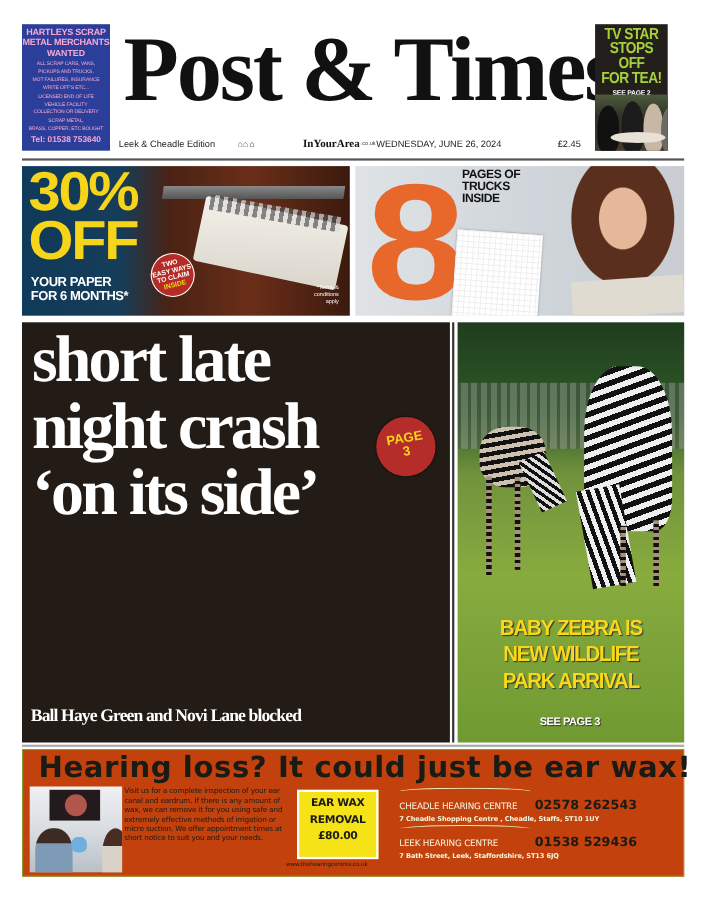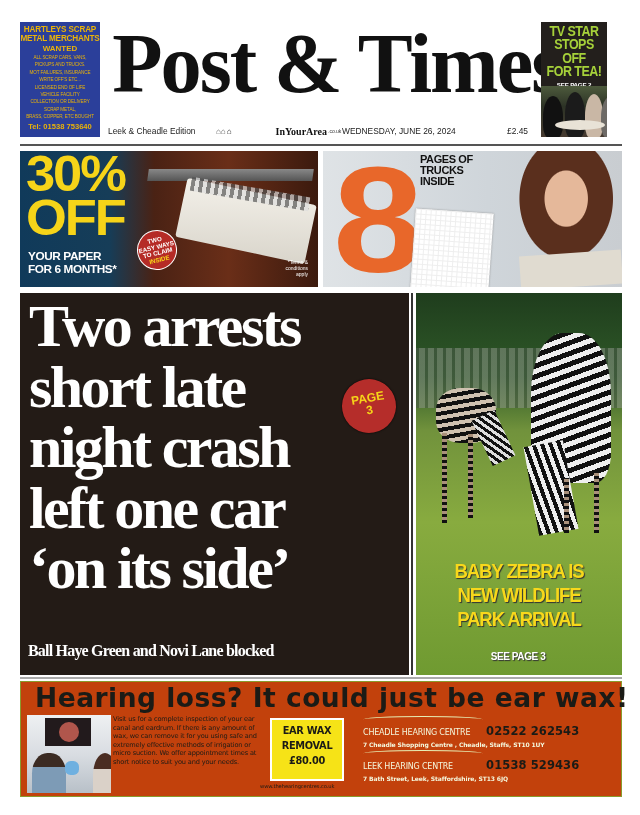--- a/index.html
+++ b/index.html
@@ -1,19 +1,19 @@
 <!DOCTYPE html>
 <html><head>
 <meta charset="utf-8">
 <style>
   html,body{margin:0;padding:0;background:#fff;}
   body{width:640px;height:815px;position:relative;overflow:hidden;font-family:"Liberation Sans",sans-serif;}
   .abs{position:absolute;}
   
-  .scrap{left:20px;top:22px;width:80px;height:115px;background:#2b3f9a;color:#eab308;text-align:center;box-sizing:border-box;padding-top:3px;}
+  .scrap{left:20px;top:22px;width:80px;height:115px;background:#2b3f9a;color:#f9a8d4;text-align:center;box-sizing:border-box;padding-top:3px;}
   .scrap .t1{font-weight:bold;font-size:8.2px;line-height:9px;letter-spacing:-0.2px;}
   .scrap .t2{font-weight:bold;font-size:8px;line-height:10px;margin-top:1px;}
   .scrap .body{font-size:4.6px;line-height:7.4px;text-transform:uppercase;letter-spacing:-0.1px;}
   .scrap .tel{font-weight:bold;font-size:7.6px;line-height:9px;margin-top:1px;}
   
   .mast{left:108px;top:18px;width:426px;height:92px;font-family:"Liberation Serif",serif;font-weight:bold;font-size:84px;line-height:92px;color:#111;text-align:center;letter-spacing:-2px;white-space:nowrap;transform:scaleX(0.98);}
   .infobar{left:108px;top:124px;width:426px;height:14px;font-size:8.4px;color:#222;display:flex;align-items:center;white-space:nowrap;}
   .infobar .edition{width:108px;}
   .infobar .iya{display:flex;align-items:center;width:126px;}
   .infobar .iya .house{font-size:8px;color:#555;margin-right:1px;}
@@ -162,24 +162,22 @@
   <div class="sheet"></div>
   <div class="txt">
     <div>PAGES OF</div>
     <div>TRUCKS</div>
     <div>INSIDE</div>
   </div>
 </div>
 
 <div class="abs lead">
   <div class="h">
-    <div>Two arrests</div>
     <div>short late</div>
     <div>night crash</div>
-    <div>left one car</div>
     <div>‘on its side’</div>
   </div>
   <div class="pg">
     <div>PAGE</div>
     <div>3</div>
   </div>
   <div class="sub">Ball Haye Green and Novi Lane blocked</div>
 </div>
 
 <div class="abs vline"></div>
@@ -217,21 +215,21 @@
   <div class="copy">Visit us for a complete inspection of your ear canal and eardrum. If there is any amount of wax, we can remove it for you using safe and extremely effective methods of irrigation or micro suction. We offer appointment times at short notice to suit you and your needs.</div>
   <div class="box">
     <div>EAR WAX</div>
     <div>REMOVAL</div>
     <div>£80.00</div>
   </div>
   <div class="web">www.thehearingcentres.co.uk</div>
   <div class="loc" style="top:38px;">
     <span class="arc"></span>
     <span class="name">CHEADLE HEARING CENTRE</span>
-    <span class="phone">02522 262543</span>
+    <span class="phone">02578 262543</span>
     <span class="addr">7 Cheadle Shopping Centre , Cheadle, Staffs, ST10 1UY</span>
   </div>
   <div class="loc" style="top:72px;">
     <span class="arc"></span>
     <span class="name">LEEK HEARING CENTRE</span>
     <span class="phone">01538 529436</span>
     <span class="addr">7 Bath Street, Leek, Staffordshire, ST13 6JQ</span>
   </div>
 </div>
 

